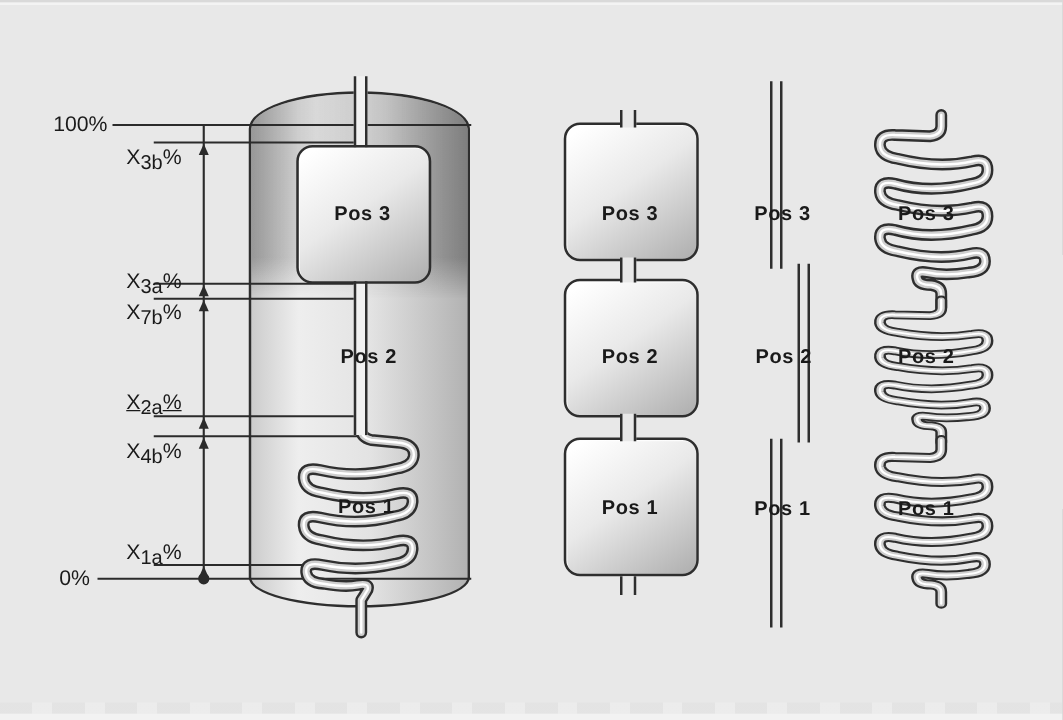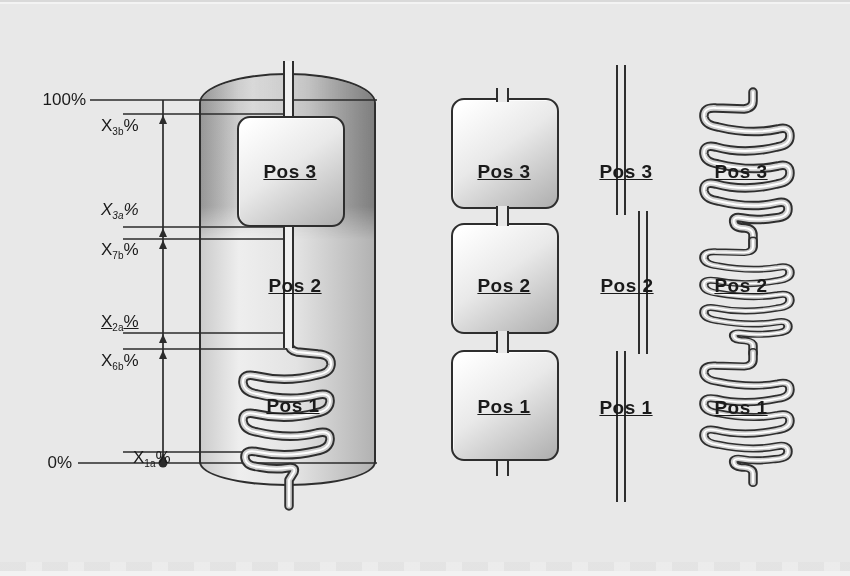--- a/index.html
+++ b/index.html
@@ -48,30 +48,29 @@
     z-index:3;
   }
   .stub{
     position:absolute;left:496px;width:9px;background:#e8e8e8;
     border-left:2.5px solid #2e2e2e;border-right:2.5px solid #2e2e2e;
     z-index:4;
   }
 
   .poslabel{
     position:absolute;transform:translate(-50%,-50%);
-    font-weight:bold;font-size:19px;letter-spacing:.5px;white-space:nowrap;
+    font-weight:bold;font-size:16px;letter-spacing:.5px;white-space:nowrap;
     z-index:5;
-    text-decoration:underline;
   }
 
   .axis-label{
     position:absolute;transform:translateY(-50%);
     font-size:17px;white-space:nowrap;z-index:5;
   }
-  .axis-label sub{font-size:10px;line-height:0;}
+  .axis-label sub{font-size:16px;line-height:0;}
   .axis-label.right{transform:translate(-100%,-50%);}
 </style>
 </head>
 <body>
 
 <div class="stage">
   <div class="top-edge"></div>
   <div class="top-edge2"></div>
   <div class="bottom-strip"></div>
   <div class="bottom-edge"></div>
@@ -158,20 +157,20 @@
   <div class="poslabel" style="left:627px;top:286px;">Pos 2</div>
   <div class="poslabel" style="left:626px;top:408px;">Pos 1</div>
 
   <div class="poslabel" style="left:741px;top:172px;">Pos 3</div>
   <div class="poslabel" style="left:741px;top:286px;">Pos 2</div>
   <div class="poslabel" style="left:741px;top:408px;">Pos 1</div>
 
   <div id="axis-labels">
       <div class="axis-label right" style="left: 86px; top: 100px; text-align: right;"><span>100</span><span>%</span></div>
       <div class="axis-label" style="left: 101px; top: 126px;"><span>X</span><sub>3b</sub><span>%</span></div>
-      <div class="axis-label" style="left: 101px; top: 210px; font-style: italic;"><span>X</span><sub>3a</sub><span>%</span></div>
+      <div class="axis-label" style="left: 101px; top: 225px;"><span>X</span><sub>3a</sub><span>%</span></div>
       <div class="axis-label" style="left: 101px; top: 250px;"><span>X</span><sub>7b</sub><span>%</span></div>
       <div class="axis-label" style="left: 101px; top: 322px; text-decoration: underline;"><span>X</span><sub>2a</sub><span>%</span></div>
-      <div class="axis-label" style="left: 101px; top: 361px;"><span>X</span><sub>6b</sub><span>%</span></div>
-      <div class="axis-label" style="left: 101px; top: 458px; margin-left: 32px;"><span>X</span><sub>1a</sub><span>%</span></div>
+      <div class="axis-label" style="left: 101px; top: 361px;"><span>X</span><sub>4b</sub><span>%</span></div>
+      <div class="axis-label" style="left: 101px; top: 442px;"><span>X</span><sub>1a</sub><span>%</span></div>
       <div class="axis-label right" style="left: 72px; top: 463px;"><span>0</span><span>%</span></div>
     </div>
 </div>
 
 </body></html>

